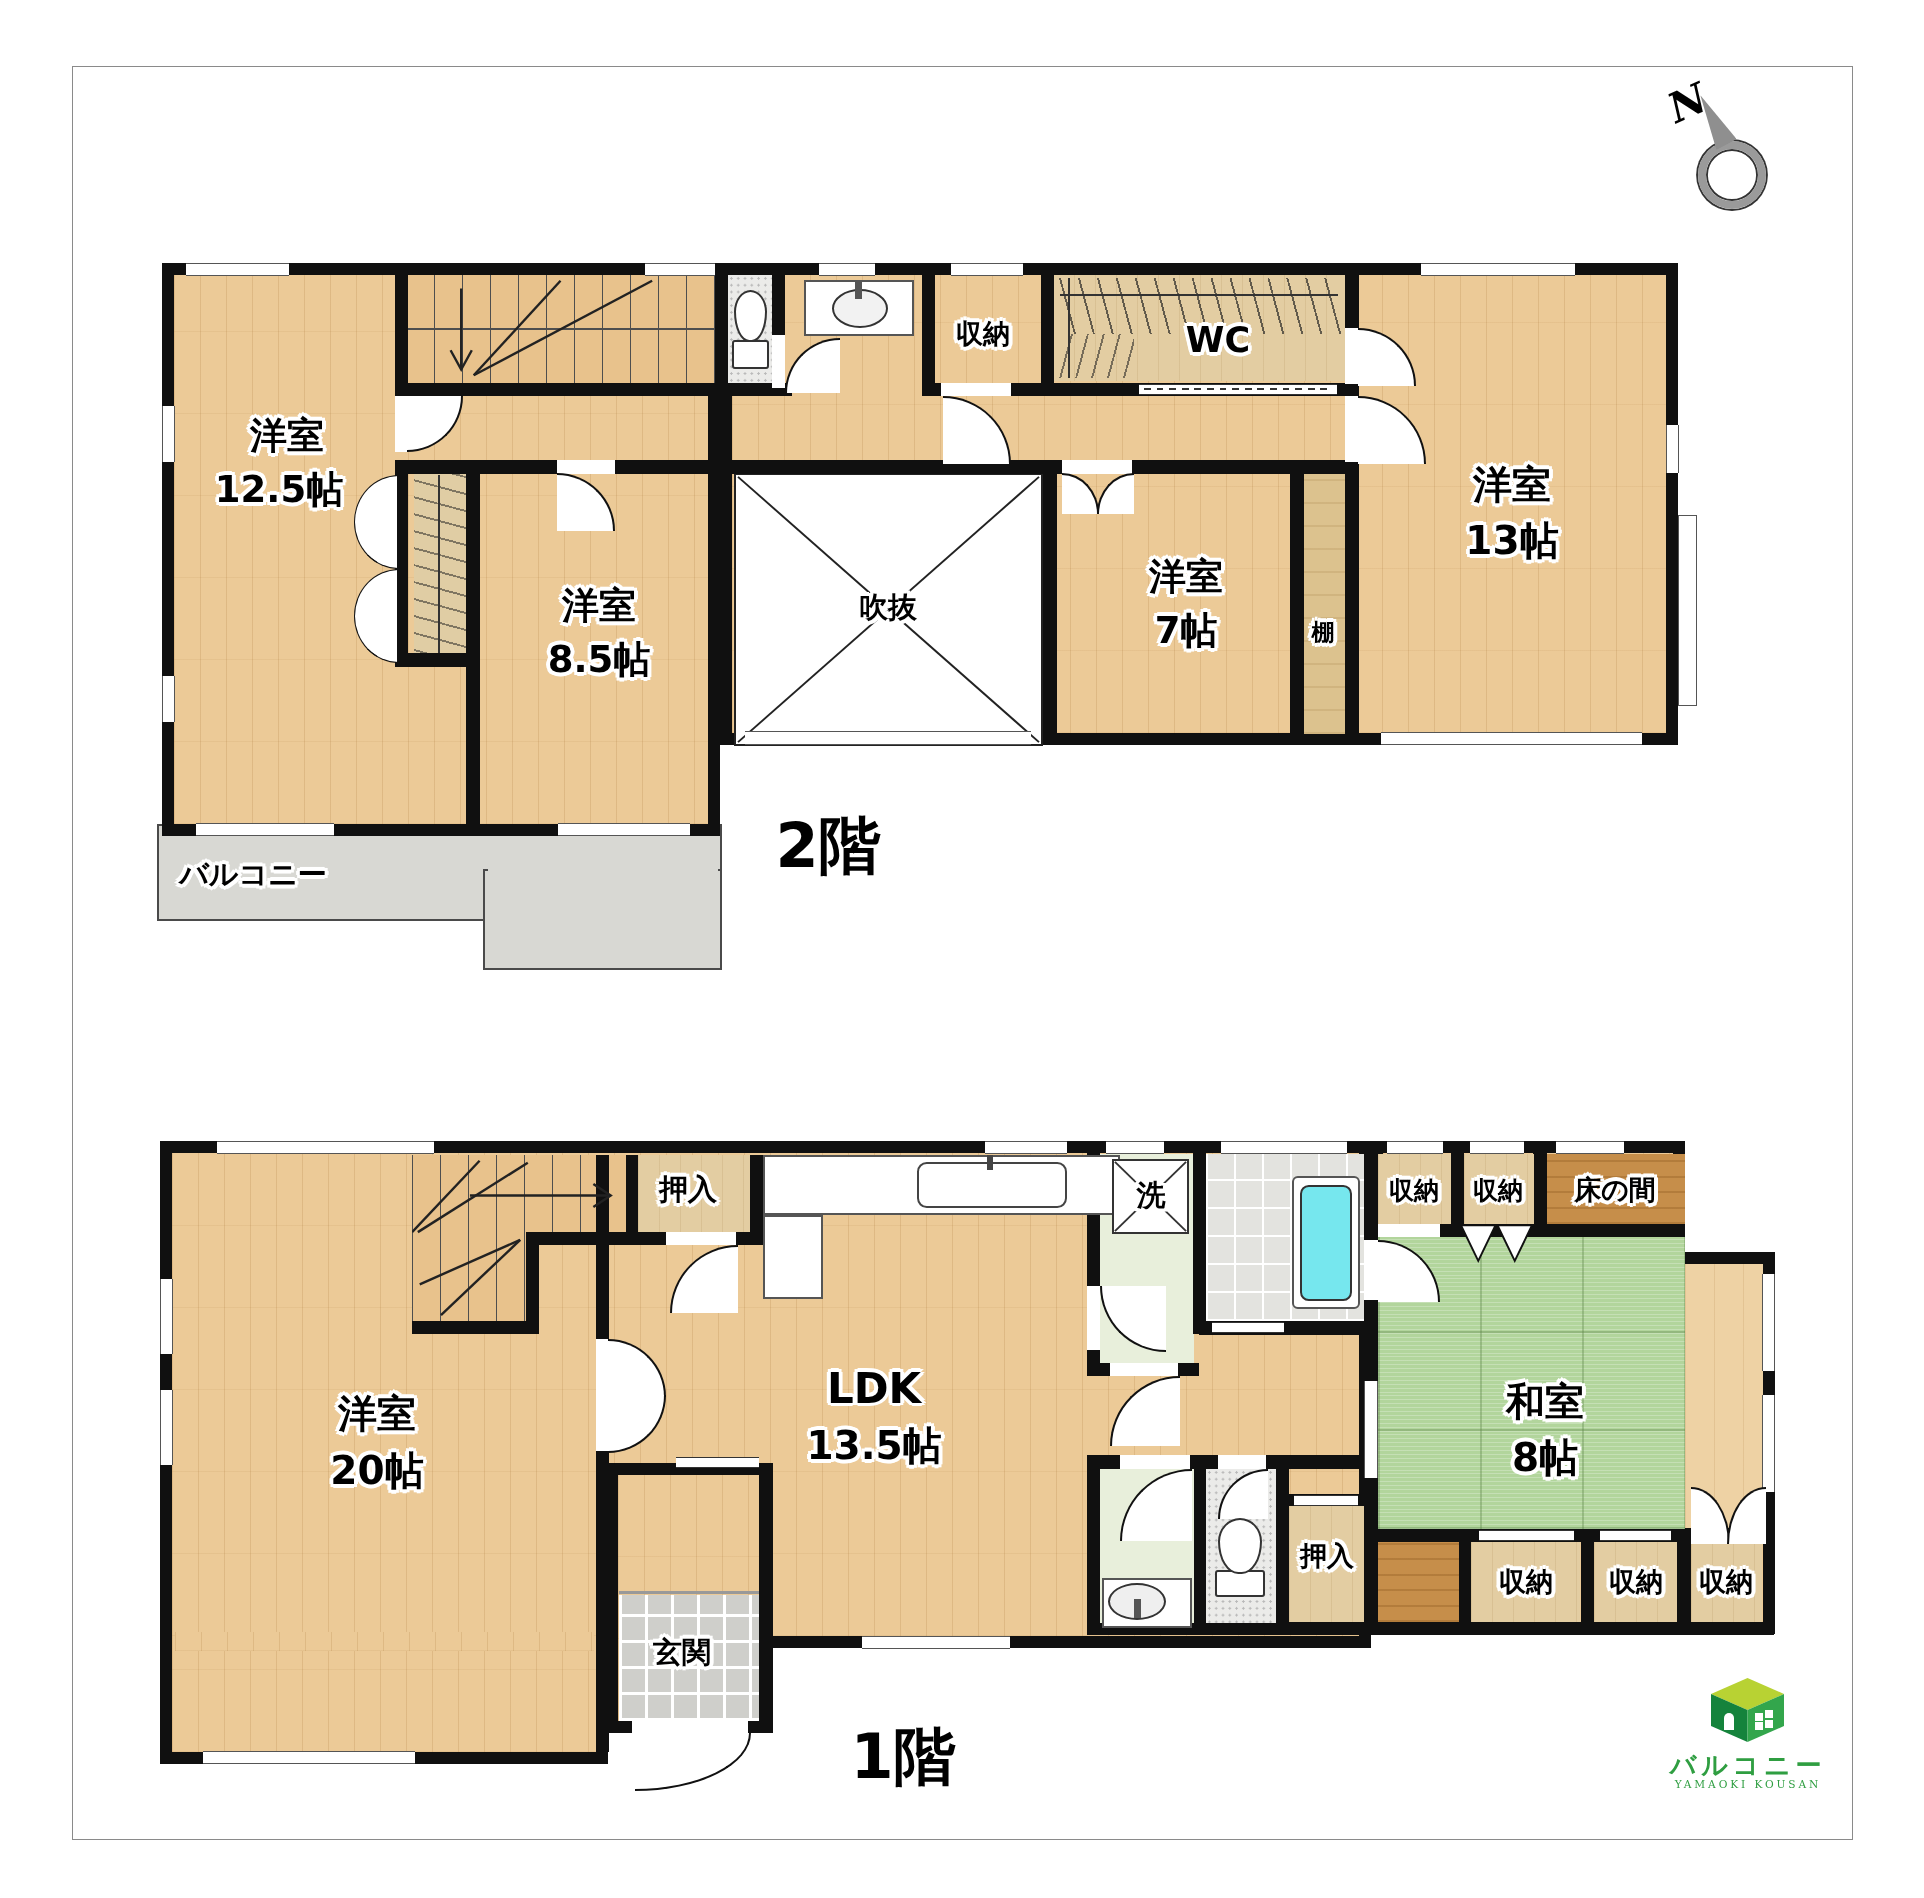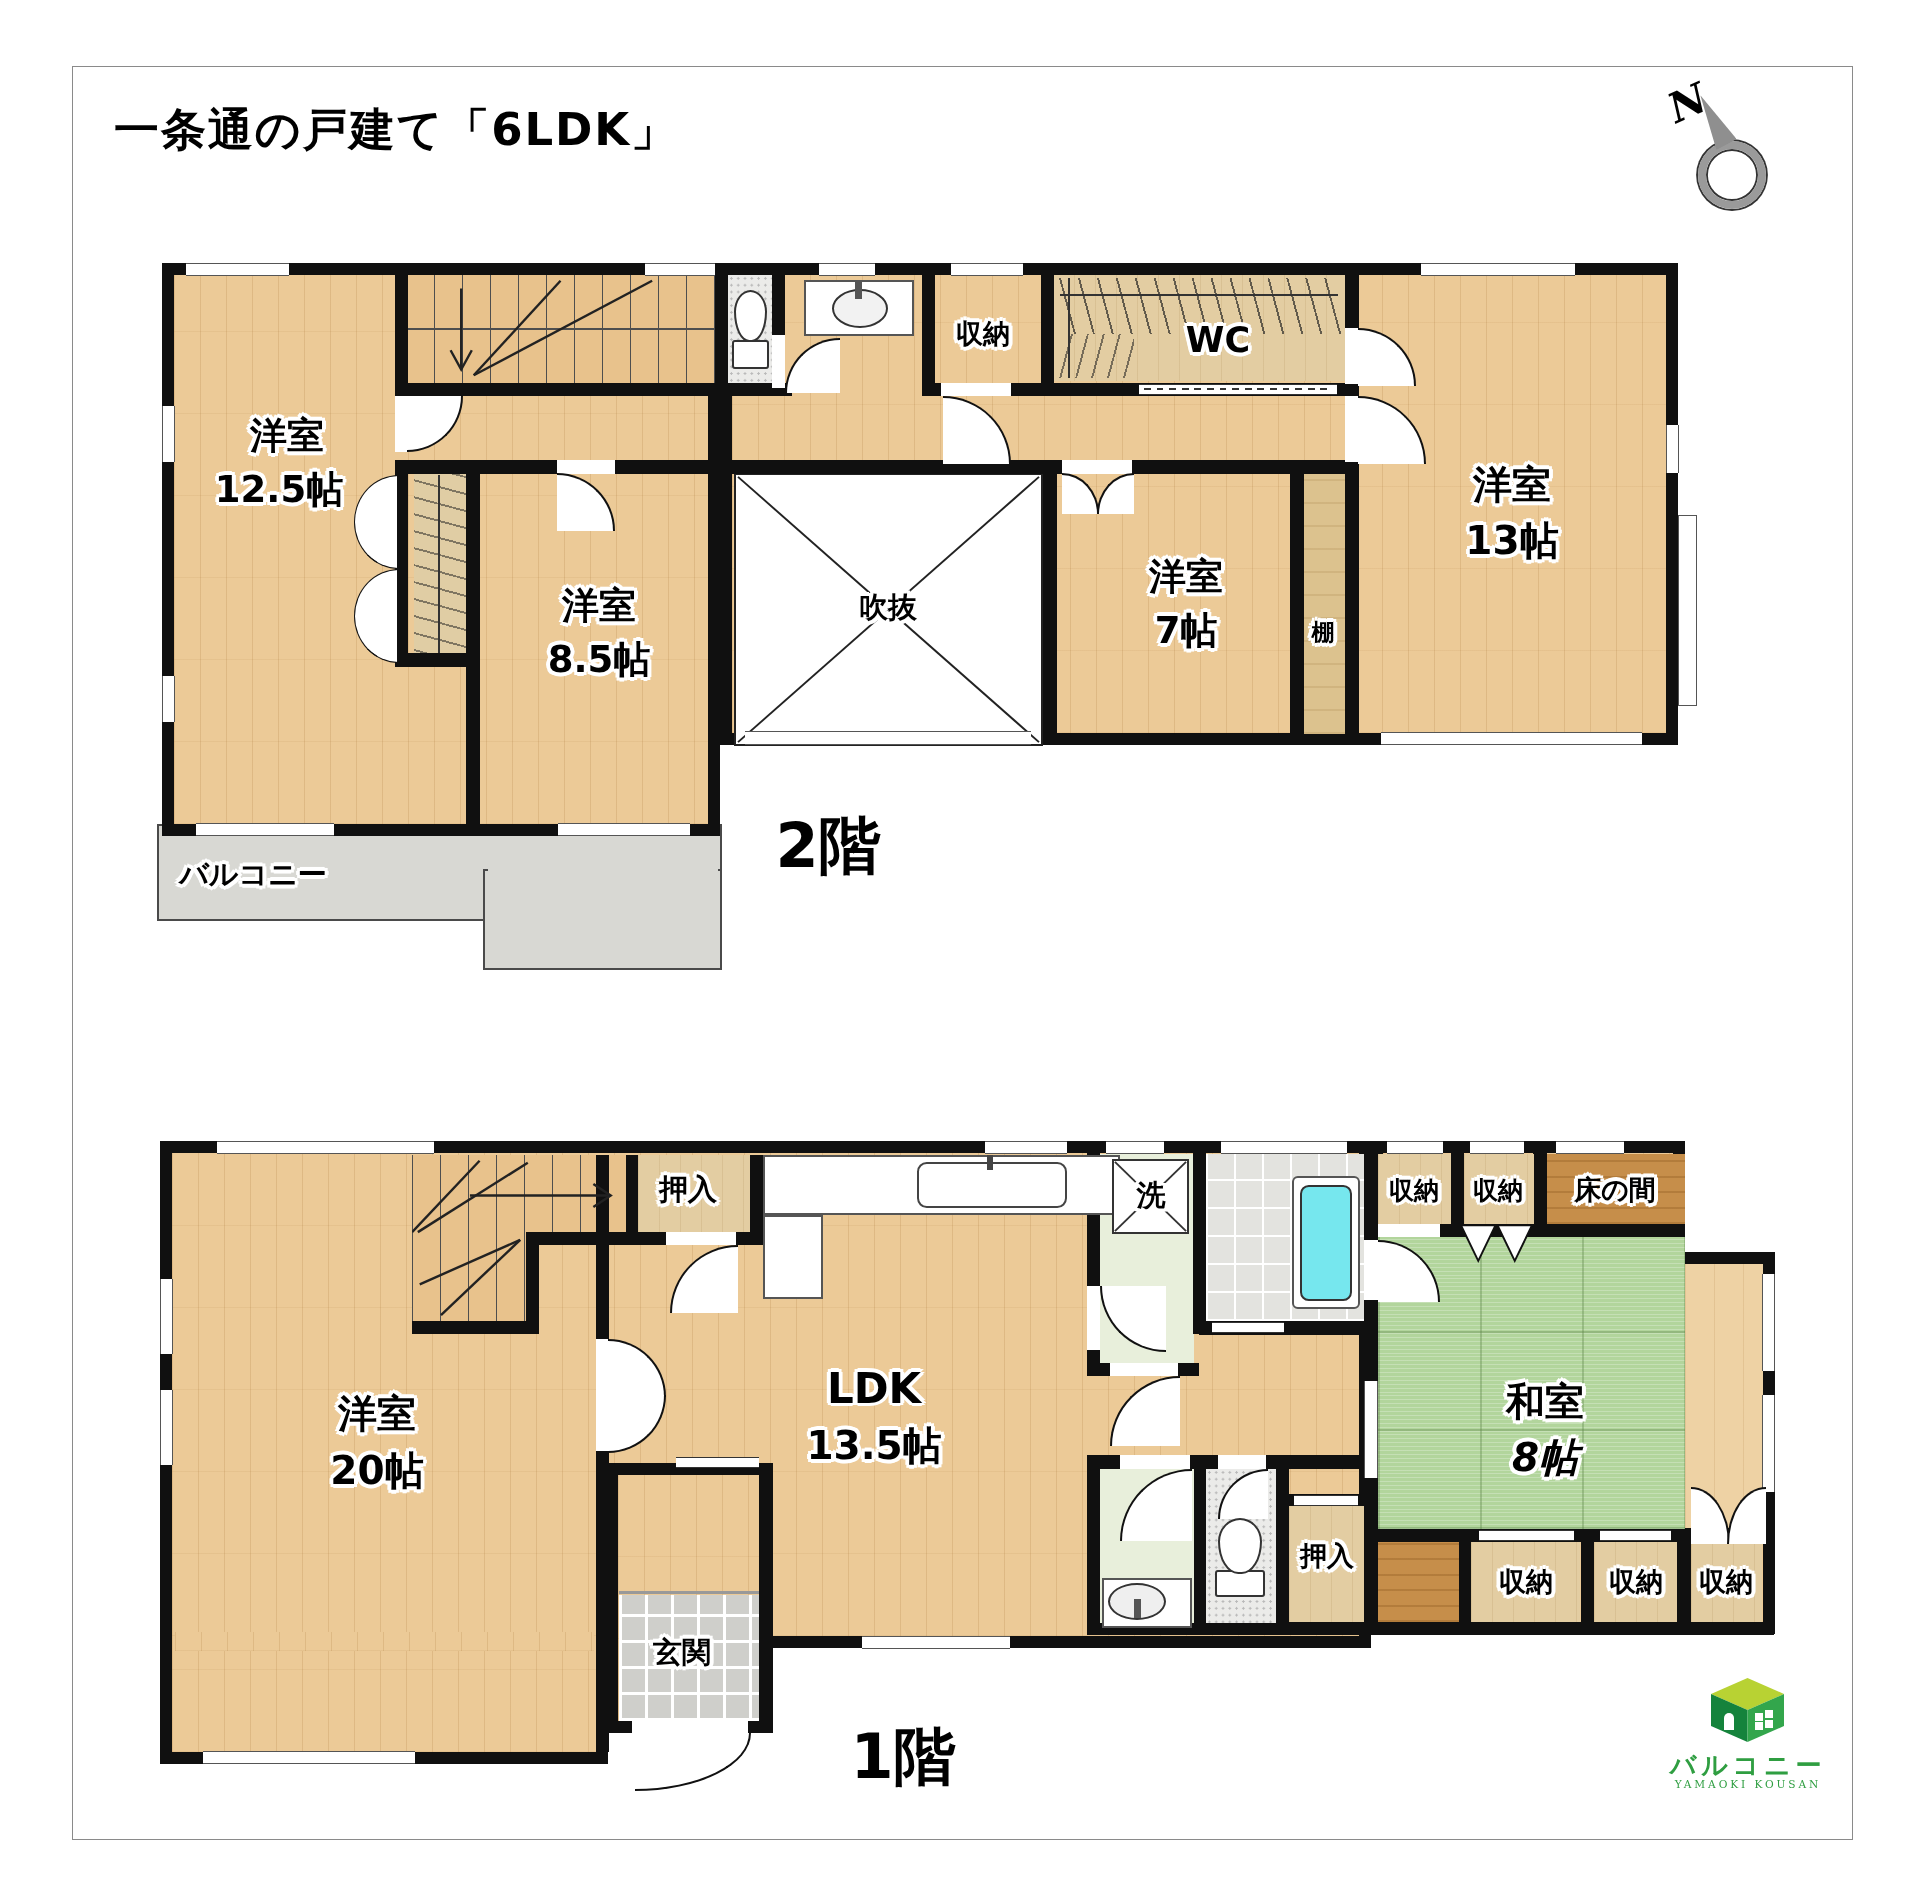--- a/index.html
+++ b/index.html
@@ -35,21 +35,20 @@
   .fix{position:absolute;background:#fff;border:2.4px solid #333;box-sizing:border-box;z-index:26;}
   svg{position:absolute;z-index:18;}
   .treadV{background-image:repeating-linear-gradient(90deg,#4e4e4e 0 1.4px,transparent 1.4px 28px);}
 </style>
 </head>
 <body>
 
 <div class="page">
   <div class="frame"></div>
 
-  <div class="abs" style="left:114px;top:100px;font-size:45px;font-weight:bold;letter-spacing:1.9px;">一条通の戸建て「6LDK」</div>
 
   <div class="abs" style="left:1661px;top:77px;width:154px;height:164px;">
     <div class="abs" style="left:37px;top:64px;width:68px;height:68px;border-radius:50%;border:8.7px solid #9a9a9a;box-shadow:0 0 0 1.9px #333,inset 0 0 0 1.9px #333;"></div>
     <div class="abs" style="left:41px;top:15.4px;width:23px;height:56px;background:#8f8f8f;clip-path:polygon(50% 0,100% 100%,0 100%);transform:rotate(-28deg);"></div>
     <div class="abs" style="left:7.7px;top:1.9px;font-family:'DejaVu Serif',serif;font-style:italic;font-weight:bold;font-size:41px;transform:rotate(-24deg);">N</div>
   </div>
 
   <div class="abs gray" style="left:157px;top:824px;width:565px;height:97px;border:2.9px solid #4a4a4a;"></div>
   <div class="abs gray" style="left:483px;top:869px;width:239px;height:101px;border:2.9px solid #4a4a4a;"></div>
   <div class="abs gray" style="left:488px;top:867px;width:230px;height:9.7px;"></div>
@@ -292,21 +291,21 @@
 
   <div class="lbl" style="left:377px;top:1414px;font-size:39px;">洋室</div>
   <div class="lbl" style="left:377px;top:1471px;font-size:39px;">20帖</div>
   <div class="lbl" style="left:688px;top:1190px;font-size:29px;">押入</div>
   <div class="lbl" style="left:874px;top:1388px;font-size:42px;">LDK</div>
   <div class="lbl" style="left:874px;top:1446px;font-size:39px;">13.5帖</div>
   <div class="lbl" style="left:1414px;top:1190px;font-size:25px;">収納</div>
   <div class="lbl" style="left:1498px;top:1190px;font-size:25px;">収納</div>
   <div class="lbl" style="left:1615px;top:1190px;font-size:27px;">床の間</div>
   <div class="lbl" style="left:1545px;top:1402px;font-size:39px;">和室</div>
-  <div class="lbl" style="left:1545px;top:1458px;font-size:39px;font-style:italic;">8帖</div>
+  <div class="lbl" style="left:1545px;top:1458px;font-size:39px;">8帖</div>
   <div class="lbl" style="left:1327px;top:1556px;font-size:27px;">押入</div>
   <div class="lbl" style="left:1526px;top:1582px;font-size:27px;">収納</div>
   <div class="lbl" style="left:1636px;top:1582px;font-size:27px;">収納</div>
   <div class="lbl" style="left:1726px;top:1582px;font-size:27px;">収納</div>
   <div class="lbl" style="left:682px;top:1653px;font-size:29px;">玄関</div>
   <div class="lbl" style="left:903px;top:1757px;font-size:62px;text-shadow:none;">1階</div>
 
   <div class="abs" style="left:1680px;top:1678px;width:135px;height:106px;">
     <div class="abs" style="left:31px;top:0;width:73px;height:64px;">
       <div class="abs" style="left:0;top:0;width:73px;height:64px;background:#b8d233;clip-path:polygon(50% 0,100% 25%,50% 50%,0 25%);"></div>

